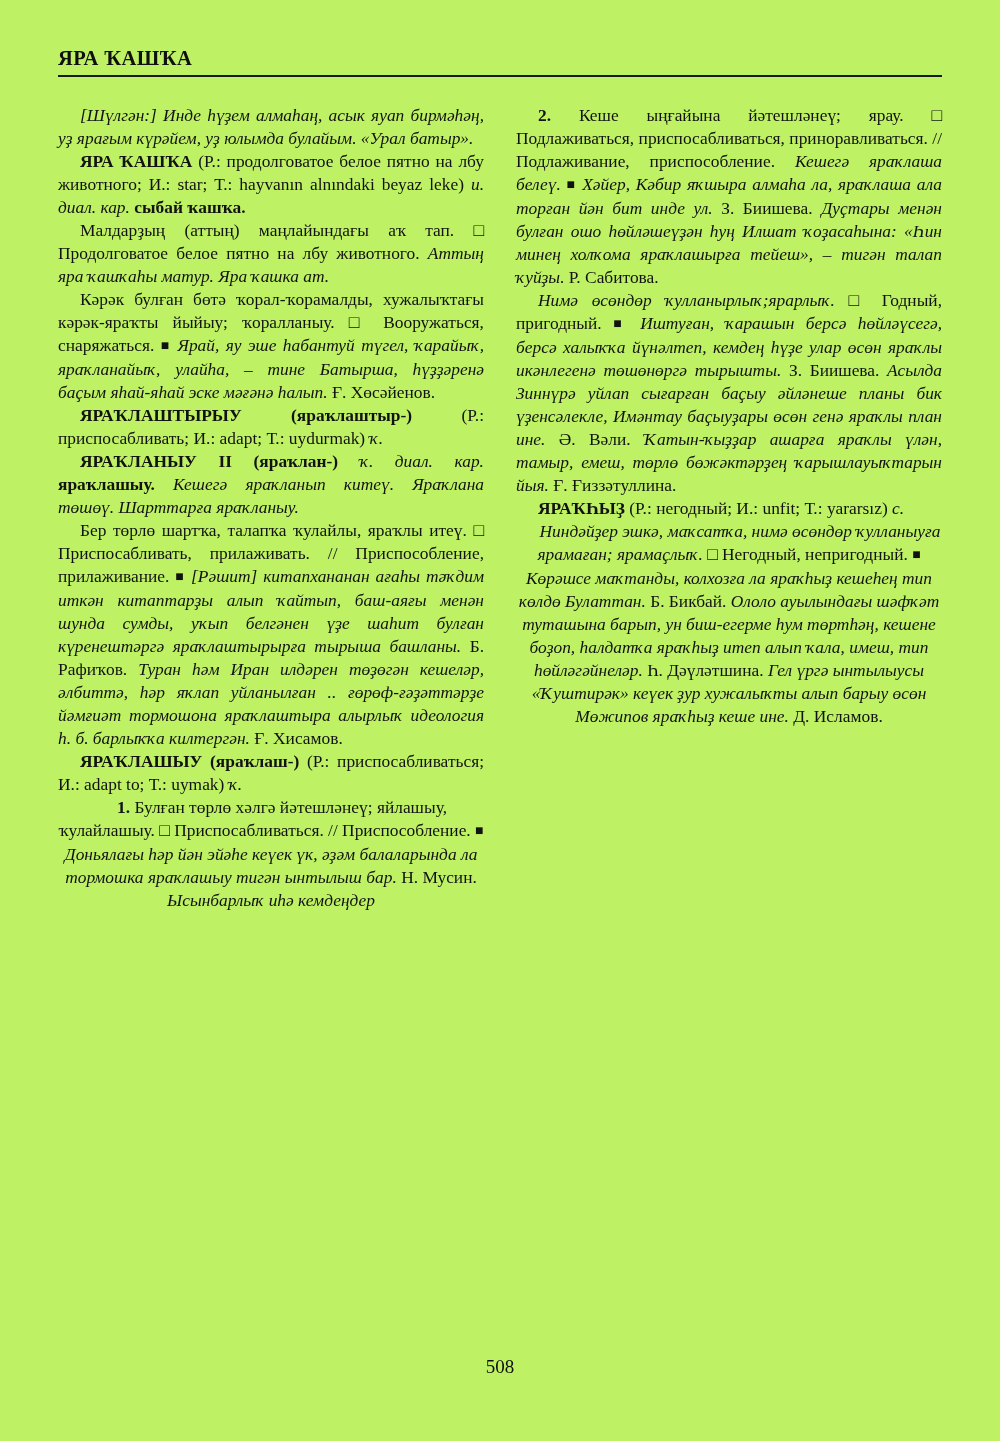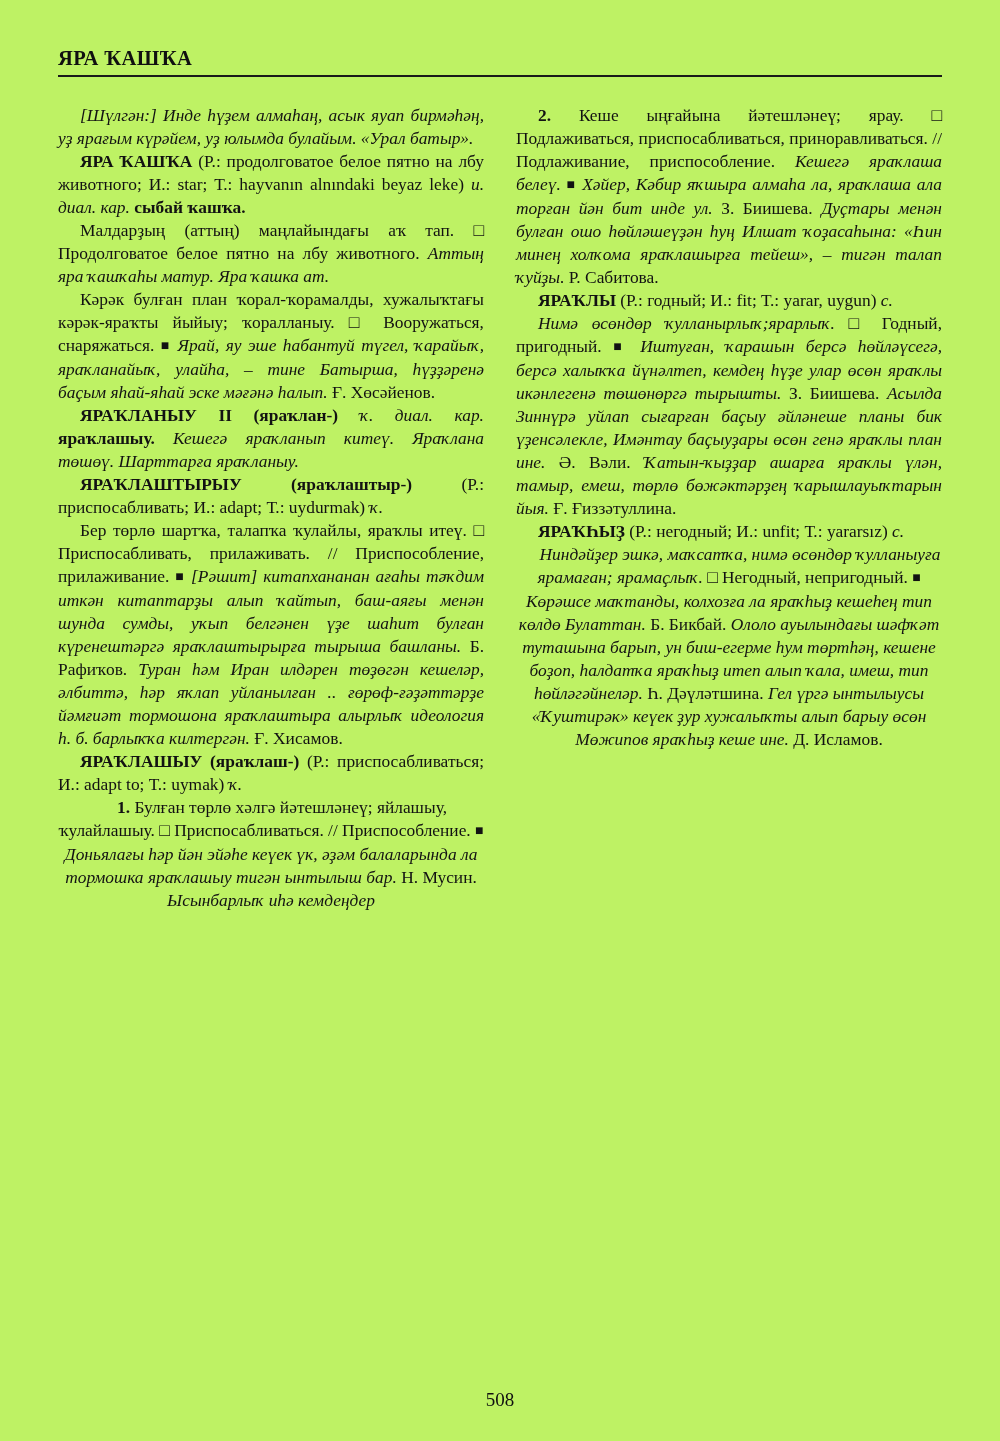--- a/index.html
+++ b/index.html
@@ -89,21 +89,21 @@
     content: "\25A0";
     font-size: 0.80em;
     position: relative;
     top: -1px;
   }
 
   
   .folio {
     position: absolute;
     left: 0;
-    top: 1389px;
+    top: 1356px;
     width: 1000px;
     text-align: center;
     font-size: 19px;
     color: #101010;
   }
 </style>
 </head>
 <body>
 
 <div class="page">
@@ -117,40 +117,39 @@
 
     <div class="col">
 
       <p class="ind"><span class="it">[Шүлгән:] Инде һүҙем алмаһаң, асык яуап бирмәһәң, уҙ ярағым күрәйем, уҙ юлымда булайым. «Урал батыр».</span></p>
 
       <p class="ind"><span class="hw">ЯРА ҠАШҠА</span> <span>(Р.: продолговатое белое пятно на лбу животного; И.: star; Т.: hayvanın alnındaki beyaz leke)</span> <span class="it">и. диал. кар.</span> <span class="bo">сыбай ҡашҡа.</span></p>
 
       <p class="ind"><span>Малдарҙың (аттың) маңлайындағы аҡ тап.</span> <span class="sq-open"></span> <span>Продолговатое белое пятно на лбу животного.</span> <span class="it">Аттың яра ҡашҡаһы матур. Яра ҡашка ат.</span></p>
 
 
-      <p class="ind"><span>Кәрәк булған план ҡорал-ҡорамалды, хужалыҡтағы кәрәк-яраҡты йыйыу; ҡоралланыу.</span> <span class="sq-open"></span> <span>Вооружаться, снаряжаться.</span> <span class="sq-fill"></span> <span class="it">Ярай, яу эше һабантуй түгел, ҡарайыҡ, яраҡланайыҡ, улайһа, – тине Батырша, һүҙҙәренә баҫым яһай-яһай эске мәғәнә һалып.</span> <span>Ғ. Хөсәйенов.</span></p>
+      <p class="ind"><span>Кәрәк булған бөтә ҡорал-ҡорамалды, хужалыҡтағы кәрәк-яраҡты йыйыу; ҡоралланыу.</span> <span class="sq-open"></span> <span>Вооружаться, снаряжаться.</span> <span class="sq-fill"></span> <span class="it">Ярай, яу эше һабантуй түгел, ҡарайыҡ, яраҡланайыҡ, улайһа, – тине Батырша, һүҙҙәренә баҫым яһай-яһай эске мәғәнә һалып.</span> <span>Ғ. Хөсәйенов.</span></p>
+
+      <p class="ind"><span class="hw">ЯРАҠЛАШТЫРЫУ</span> <span class="bo">(яраҡлаштыр-)</span> <span>(Р.: приспосабливать; И.: adapt; Т.: uydurmak)</span> <span class="it">ҡ.</span></p>
 
       <p class="ind"><span class="hw">ЯРАҠЛАНЫУ II</span> <span class="bo">(яраҡлан-)</span> <span class="it">ҡ. диал. кар.</span> <span class="bo">яраҡлашыу.</span> <span class="it">Кешегә яраҡланып китеү. Яраҡлана төшөү. Шарттарға яраҡланыу.</span></p>
-
-      <p class="ind"><span class="hw">ЯРАҠЛАШТЫРЫУ</span> <span class="bo">(яраҡлаштыр-)</span> <span>(Р.: приспосабливать; И.: adapt; Т.: uydurmak)</span> <span class="it">ҡ.</span></p>
 
       <p class="ind"><span>Бер төрлө шартҡа, талапҡа ҡулайлы, яраҡлы итеү.</span> <span class="sq-open"></span> <span>Приспосабливать, прилаживать. // Приспособление, прилаживание.</span> <span class="sq-fill"></span> <span class="it">[Рәшит] китапхананан ағаһы тәҡдим иткән китаптарҙы алып ҡайтып, баш-аяғы менән шунда сумды, уҡып белгәнен үҙе шаһит булған күренештәргә яраҡлаштырырға тырыша башланы.</span> <span>Б. Рафиҡов.</span> <span class="it">Туран һәм Иран илдәрен төҙөгән кешеләр, әлбиттә, һәр яҡлап уйланылған .. ғөрөф-ғәҙәттәрҙе йәмғиәт тормошона яраҡлаштыра алырлыҡ идеология һ. б. барлыҡҡа килтергән.</span> <span>Ғ. Хисамов.</span></p>
 
       <p class="ind"><span class="hw">ЯРАҠЛАШЫУ</span> <span class="bo">(яраҡлаш-)</span> <span>(Р.: приспосабливаться; И.: adapt to; Т.: uymak)</span> <span class="it">ҡ.</span></p>
 
       <p class="ind"><span class="bo">1.</span> <span>Булған төрлө хәлгә йәтешләнеү; яйлашыу, ҡулайлашыу.</span> <span class="sq-open"></span> <span>Приспосабливаться. // Приспособление.</span> <span class="sq-fill"></span> <span class="it">Доньялағы һәр йән эйәһе кеүек үк, әҙәм балаларында ла тормошка яраҡлашыу тигән ынтылыш бар.</span> <span>Н. Мусин.</span> <span class="it">Ысынбарлыҡ иһә кемдеңдер</span></p>
 
     </div>
 
     <div class="col">
 
 
       <p class="ind"><span class="bo">2.</span> <span>Кеше ыңғайына йәтешләнеү; ярау.</span> <span class="sq-open"></span> <span>Подлаживаться, приспосабливаться, приноравливаться. // Подлаживание, приспособление.</span> <span class="it">Кешегә яраҡлаша белеү.</span> <span class="sq-fill"></span> <span class="it">Хәйер, Кәбир яҡшыра алмаһа ла, яраҡлаша ала торған йән бит инде ул.</span> <span>З. Биишева.</span> <span class="it">Дуҫтары менән булған ошо һөйләшеүҙән һуң Илшат ҡоҙасаһына: «Һин минең холҡома яраҡлашырға тейеш», – тигән талап ҡуйҙы.</span> <span>Р. Сабитова.</span></p>
 
-      <p class="ind"><span class="hw">ЯРАҠЛЫ</span> <span>(Р.: годный; И.: fit; Т.: yarar, uygun)</span> <span class="it">с.</span></p>
 
       <p class="ind"><span class="it">Нимә өсөндөр ҡулланырлыҡ;ярарлыҡ.</span> <span class="sq-open"></span> <span>Годный, пригодный.</span> <span class="sq-fill"></span> <span class="it">Иштуған, ҡарашын берсә һөйләүсегә, берсә халыҡҡа йүнәлтеп, кемдең һүҙе улар өсөн яраҡлы икәнлегенә төшөнөргә тырышты.</span> <span>З. Биишева.</span> <span class="it">Асылда Зиннүрә уйлап сығарған баҫыу әйләнеше планы бик үҙенсәлекле, Имәнтау баҫыуҙары өсөн генә яраҡлы план ине.</span> <span>Ә. Вәли.</span> <span class="it">Ҡатын-ҡыҙҙар ашарға яраҡлы үлән, тамыр, емеш, төрлө бөжәктәрҙең ҡарышлауыҡтарын йыя.</span> <span>Ғ. Ғиззәтуллина.</span></p>
 
       <p class="ind"><span class="hw">ЯРАҠҺЫҘ</span> <span>(Р.: негодный; И.: unfit; Т.: yararsız)</span> <span class="it">с.</span></p>
 
       <p class="ind"><span class="it">Ниндәйҙер эшкә, маҡсатҡа, нимә өсөндөр ҡулланыуға ярамаған; ярамаҫлыҡ.</span> <span class="sq-open"></span> <span>Негодный, непригодный.</span> <span class="sq-fill"></span> <span class="it">Көрәшсе маҡтанды, колхозға ла яраҡһыҙ кешеһең тип көлдө Булаттан.</span> <span>Б. Бикбай.</span> <span class="it">Ололо ауылындағы шәфҡәт туташына барып, ун биш-егерме һум төртһәң, кешене боҙоп, һалдатҡа яраҡһыҙ итеп алып ҡала, имеш, тип һөйләгәйнеләр.</span> <span>Һ. Дәүләтшина.</span> <span class="it">Гел үргә ынтылыусы «Ҡуштирәк» кеүек ҙур хужалыҡты алып барыу өсөн Мөжипов яраҡһыҙ кеше ине.</span> <span>Д. Исламов.</span></p>
 
 
 
     </div>

